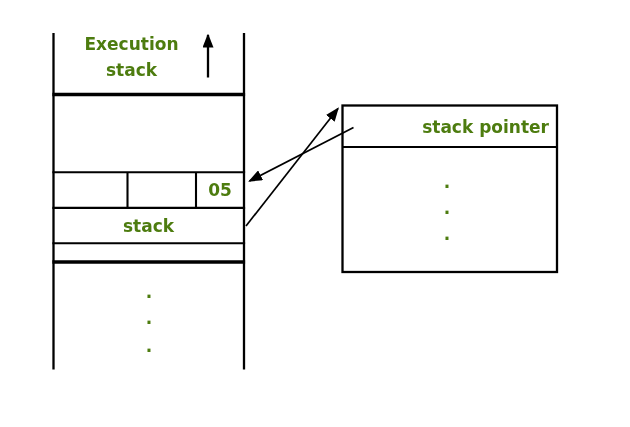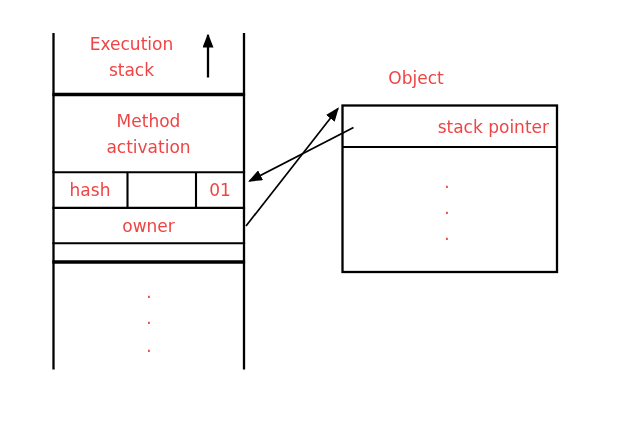--- a/index.html
+++ b/index.html
@@ -1,22 +1,23 @@
 <!DOCTYPE html>
 <html><head>
 <meta charset="utf-8">
 <style>
   html,body{margin:0;padding:0;background:#ffffff;}
   .stage{
     position:relative;
     width:630px;height:383px;
     background:#ffffff;
-    color:#ef4444;
+    color:#4d7c0f;
     font-family:"DejaVu Sans","Liberation Sans",sans-serif;
     overflow:hidden;
+    font-weight:bold;
   }
   .stage svg{position:absolute;left:0;top:0;}
   .lbl{
     position:absolute;
     font-size:17px;
     line-height:22px;
     text-align:center;
     white-space:nowrap;
   }
   .lbl.wrap{white-space:normal;line-height:26px;}
@@ -57,34 +58,31 @@
     <rect x="342.5" y="105.5" width="214.5" height="166.5" fill="none" stroke="#000" stroke-width="2.3"></rect>
     <line x1="342.5" y1="147" x2="557" y2="147" stroke="#000" stroke-width="2.2"></line>
 
     <line x1="353.5" y1="127.5" x2="249.5" y2="181" stroke="#000" stroke-width="1.7" marker-end="url(#ah)"></line>
 
     <line x1="246" y1="226" x2="338" y2="108.5" stroke="#000" stroke-width="1.7" marker-end="url(#ah)"></line>
   </svg>
 
   <div class="lbl wrap" style="left:74px;top:31px;width:115px;">Execution stack</div>
 
-  <div class="lbl wrap" style="left:91px;top:108px;width:115px;">Method activation</div>
-
-  <div class="lbl" style="left:54px;top:179px;width:72px;">hash</div>
 
 
-  <div class="lbl" style="left:197px;top:179px;width:46px;">01</div>
 
-  <div class="lbl" style="left:54px;top:215px;width:189px;">owner</div>
+  <div class="lbl" style="left:197px;top:179px;width:46px;">05</div>
+
+  <div class="lbl" style="left:54px;top:215px;width:189px;">stack</div>
 
   <div class="dot" style="left:143px;top:282px;">.</div>
   <div class="dot" style="left:143px;top:308px;">.</div>
   <div class="dot" style="left:143px;top:336px;">.</div>
 
-  <div class="lbl" style="left:366px;top:67px;width:100px;">Object</div>
 
   <div class="lbl" style="left:350px;top:116px;width:199px;text-align:right;">stack pointer</div>
 
   <div class="dot" style="left:441px;top:172px;">.</div>
   <div class="dot" style="left:441px;top:198px;">.</div>
   <div class="dot" style="left:441px;top:224px;">.</div>
 
 </div>
 
 </body></html>

